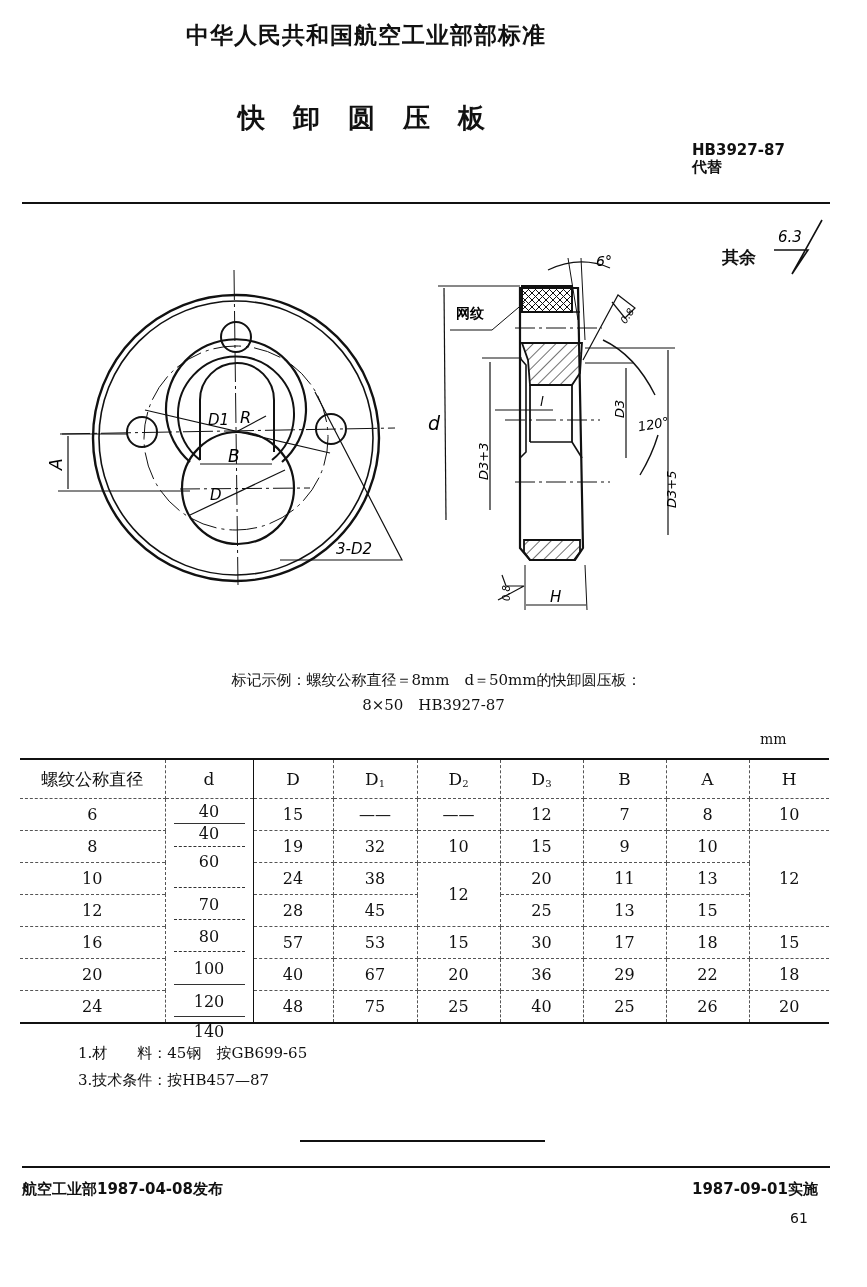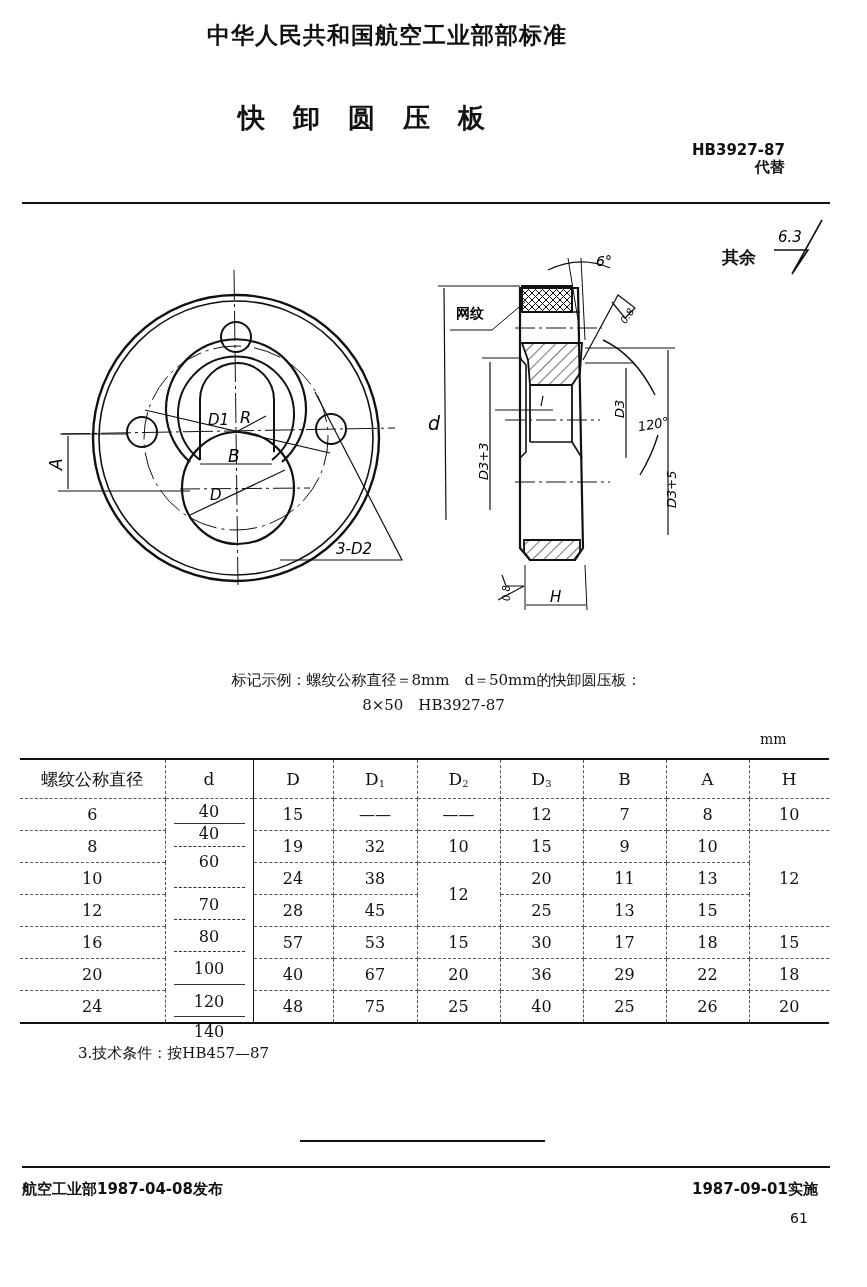--- a/index.html
+++ b/index.html
@@ -1,21 +1,21 @@
 <!DOCTYPE html>
 <html><head>
 <meta charset="utf-8">
 <style>
   html, body { margin:0; padding:0; background:#ffffff; }
   body { width:867px; height:1287px; position:relative; overflow:hidden; color:#111; font-family:"DejaVu Serif", serif; }
   .abs { position:absolute; }
-  .hdr-org { left:186px; top:20px; font-family:Liberation Mono, monospace; font-weight:bold; font-size:23px; letter-spacing:1px;margin-left:21px; }
+  .hdr-org { left:186px; top:20px; font-family:Liberation Mono, monospace; font-weight:bold; font-size:23px; letter-spacing:1px; }
   .hdr-title { left:238px; top:100px; font-family:"DejaVu Sans", sans-serif; font-weight:bold; font-size:27px; word-spacing:0; }
   .hdr-title span { display:inline-block; margin-right:28px; }
-  .std-code { left:692px; top:142px; font-family:"DejaVu Sans", sans-serif; font-weight:bold; font-size:15px; line-height:17px;text-align:right; }
+  .std-code { left:692px; top:142px; font-family:"DejaVu Sans", sans-serif; font-weight:bold; font-size:15px; line-height:17px; }
   .rule { background:#111; height:2px; }
   .roughness { left:722px; top:218px; width:110px; height:60px; }
   .roughness .lbl { position:absolute; left:0; top:28px; font-family:"DejaVu Sans", sans-serif; font-weight:bold; font-size:17px; }
   .example { left:0; width:867px; top:668px; text-align:center; font-size:15px; line-height:25px; }
   .example .l1 { padding-left:6px; }
   .unit { left:760px; top:731px; font-size:14px; }
   table.spec { position:absolute; left:20px; top:758px; border-collapse:collapse; font-size:16px; }
   table.spec td { border:1px dashed #555; text-align:center; padding:0; height:31px; }
   table.spec tr.head td { height:38px; font-size:17px; }
   table.spec td.solidR { border-right:1.5px solid #111; }
@@ -289,20 +289,21 @@
     <td class="botline">25</td>
     <td class="botline">40</td>
     <td class="botline">25</td>
     <td class="botline">26</td>
     <td class="botline" style="border-right:none">20</td>
   </tr>
 </tbody>
   </table>
 
 <div class="abs notes">
+  <div class="n">1.材　　料：45钢　按GB699-65</div>
   <div class="n">3.技术条件：按HB457—87</div>
 </div>
 <div class="abs rule" style="left:300px; top:1140px; width:245px; height:1.5px;"></div>
 
 <div class="abs rule" style="left:22px; top:1166px; width:808px;"></div>
 <div class="abs footer-left">航空工业部1987-04-08发布</div>
 <div class="abs footer-right">1987-09-01实施</div>
 <div class="abs page-no">61</div>
 
 </body></html>

